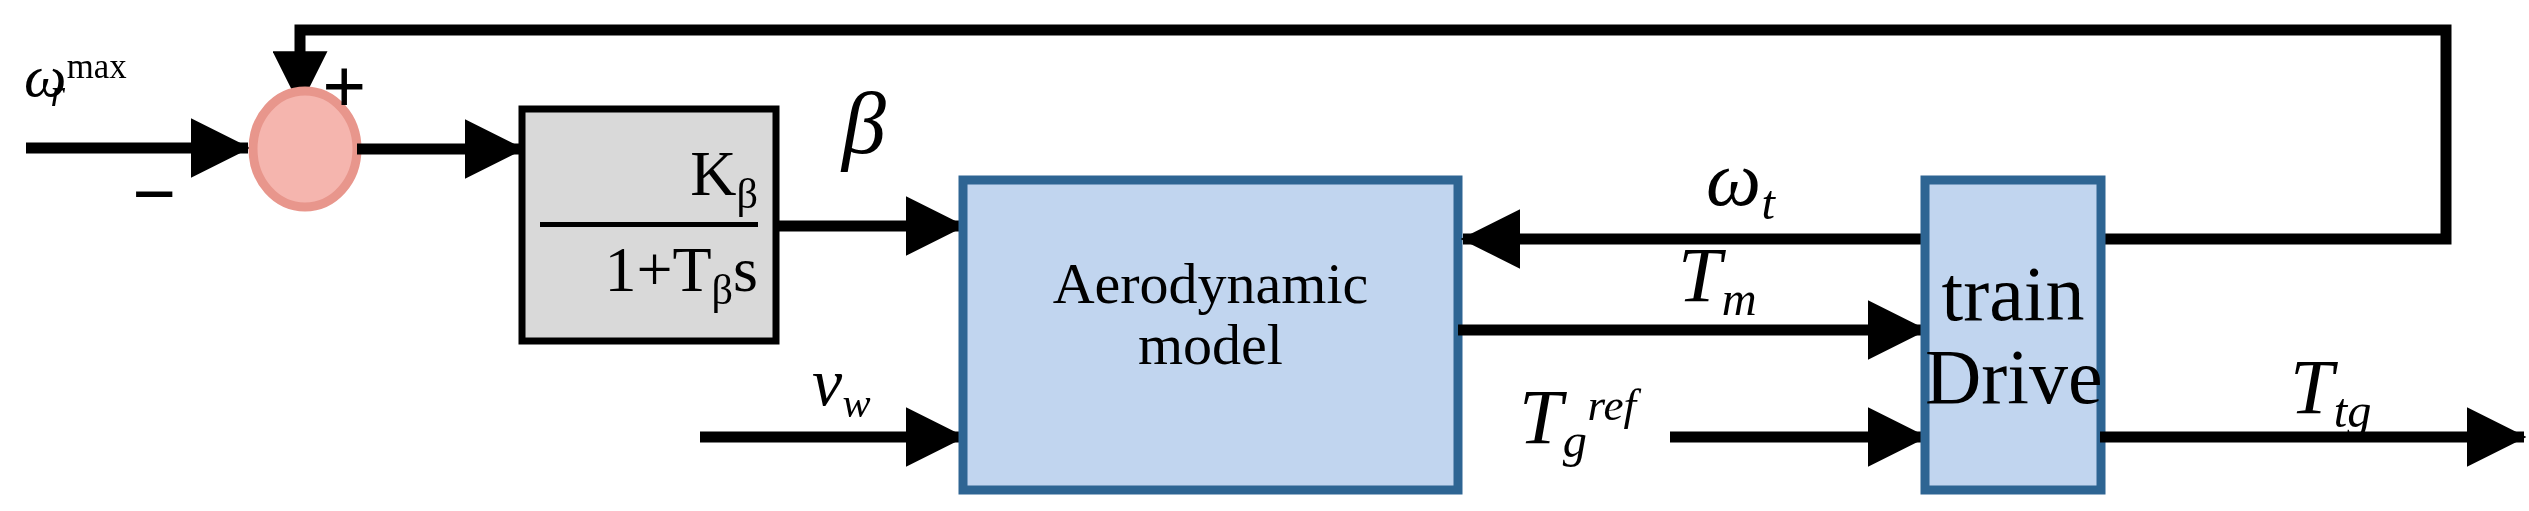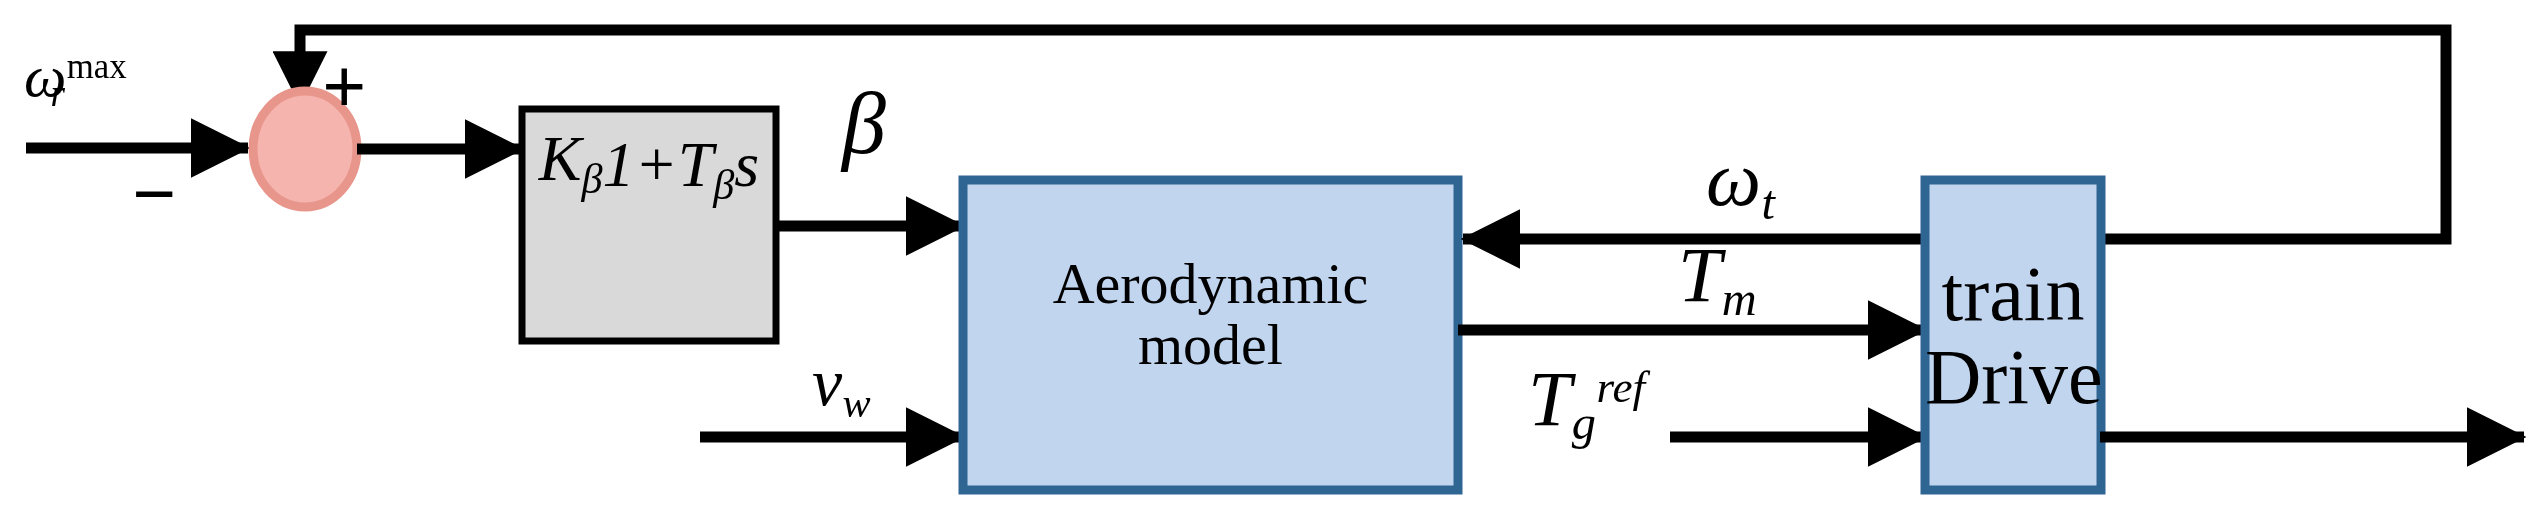--- a/index.html
+++ b/index.html
@@ -63,26 +63,25 @@
   .sign-label {
     position: absolute;
     color: #000000;
     font-family: "Liberation Serif", serif;
     font-weight: 700;
     line-height: 1;
   }
   .tf-block-text {
     position: absolute;
     display: flex;
-    flex-direction: row;
-    align-items: flex-start;
+    flex-direction: column;
+    align-items: flex-end;
     justify-content: center;
     color: #000000;
     font-family: "Liberation Serif", serif;
-    font-style: italic;
     pointer-events: none;
   }
   .tf-num, .tf-den {
     white-space: nowrap;
     text-align: center;
   }
   .tf-bar {
     height: 5px;
     background: #000000;
     width: 100%;
@@ -193,24 +192,27 @@
   </div>
 
   <div class="sig-label" style="left:1682px; top:140px; font-size:78px;margin-left:24px;">
     <span>ω</span><span class="sub">t</span>
   </div>
 
   <div class="sig-label" style="left:1678px; top:236px; font-size:78px;text-align:center;">
     <span>T</span><span class="sub">m</span>
   </div>
 
-  <div class="sig-label" style="left:1519px; top:360px; font-size:78px;margin-left:9px;">
+  <div class="sig-label" style="left:1519px; top:378px; font-size:78px;">
     <span>T</span><span class="sub">g</span><span class="sup-it">ref</span>
   </div>
 
   <div class="blk-label" style="left:1925px; top:253px; width:176px; font-size:78px;">
     <div>train</div>
     <div>Drive</div>
   </div>
 
 
+  <div class="sig-label" style="left:2290px; top:348px; font-size:78px;">
+    <span>T</span><span class="sub">tg</span>
+  </div>
 
 </div>
 
 </body></html>

